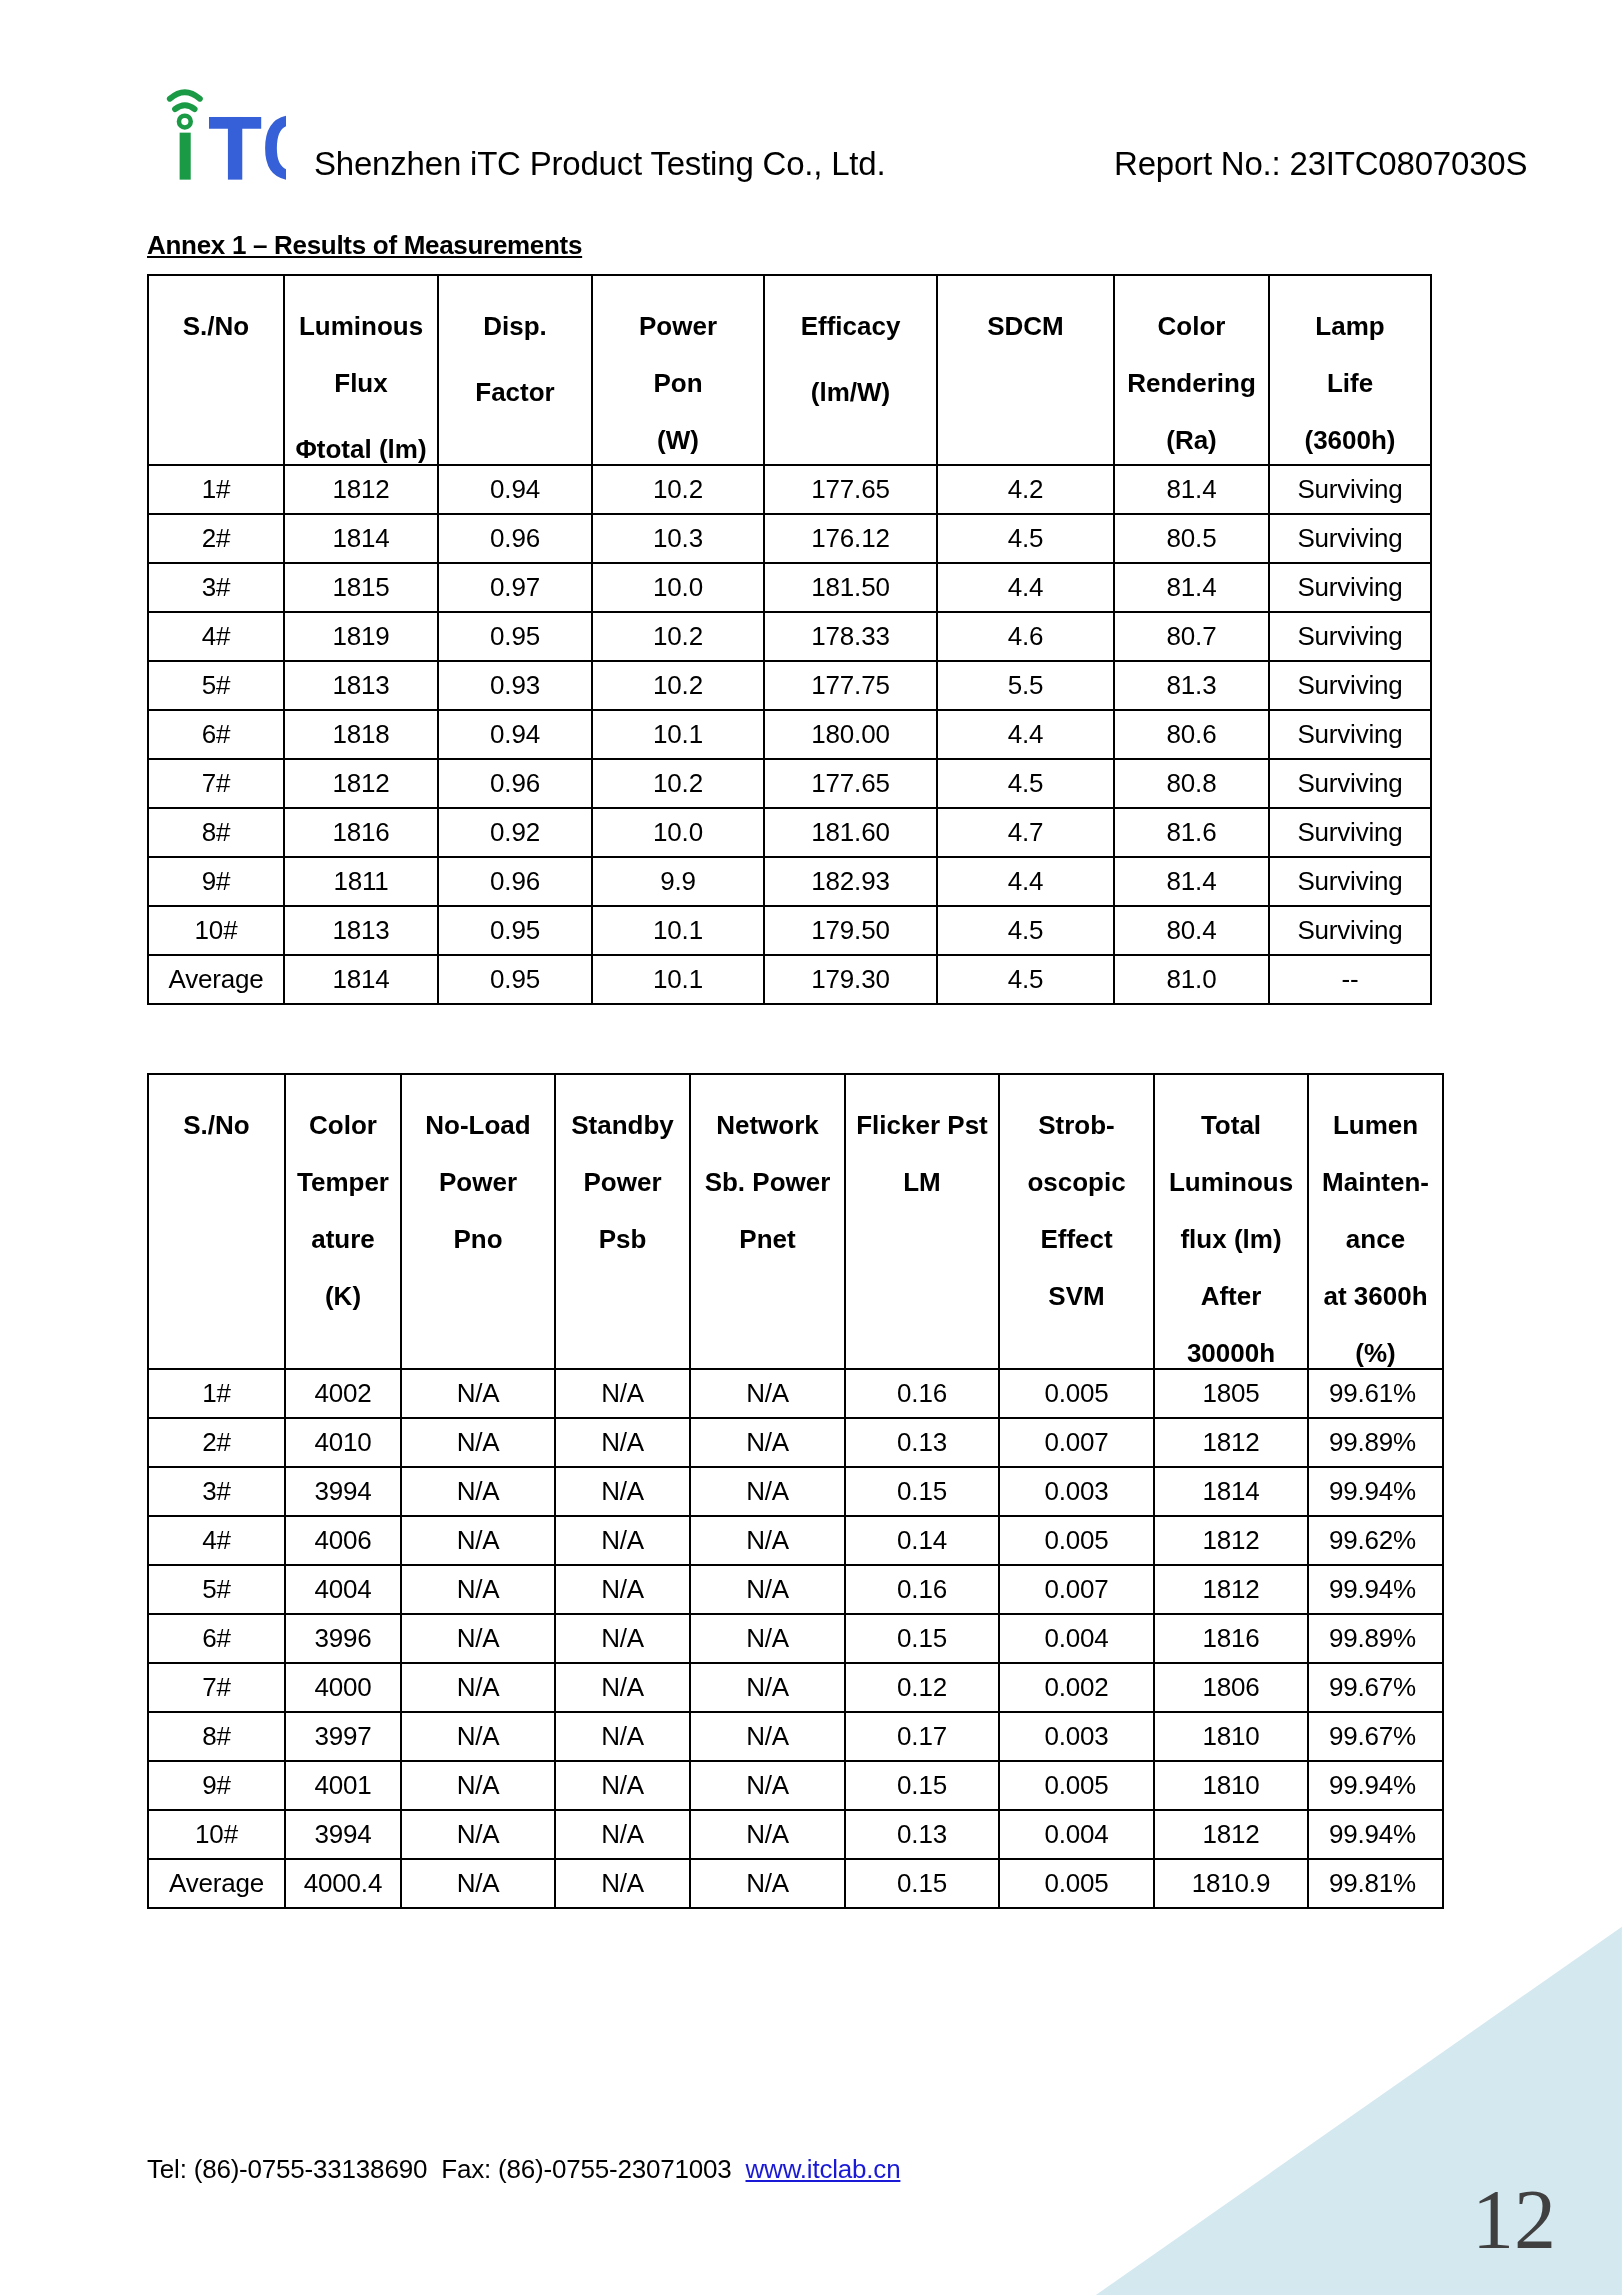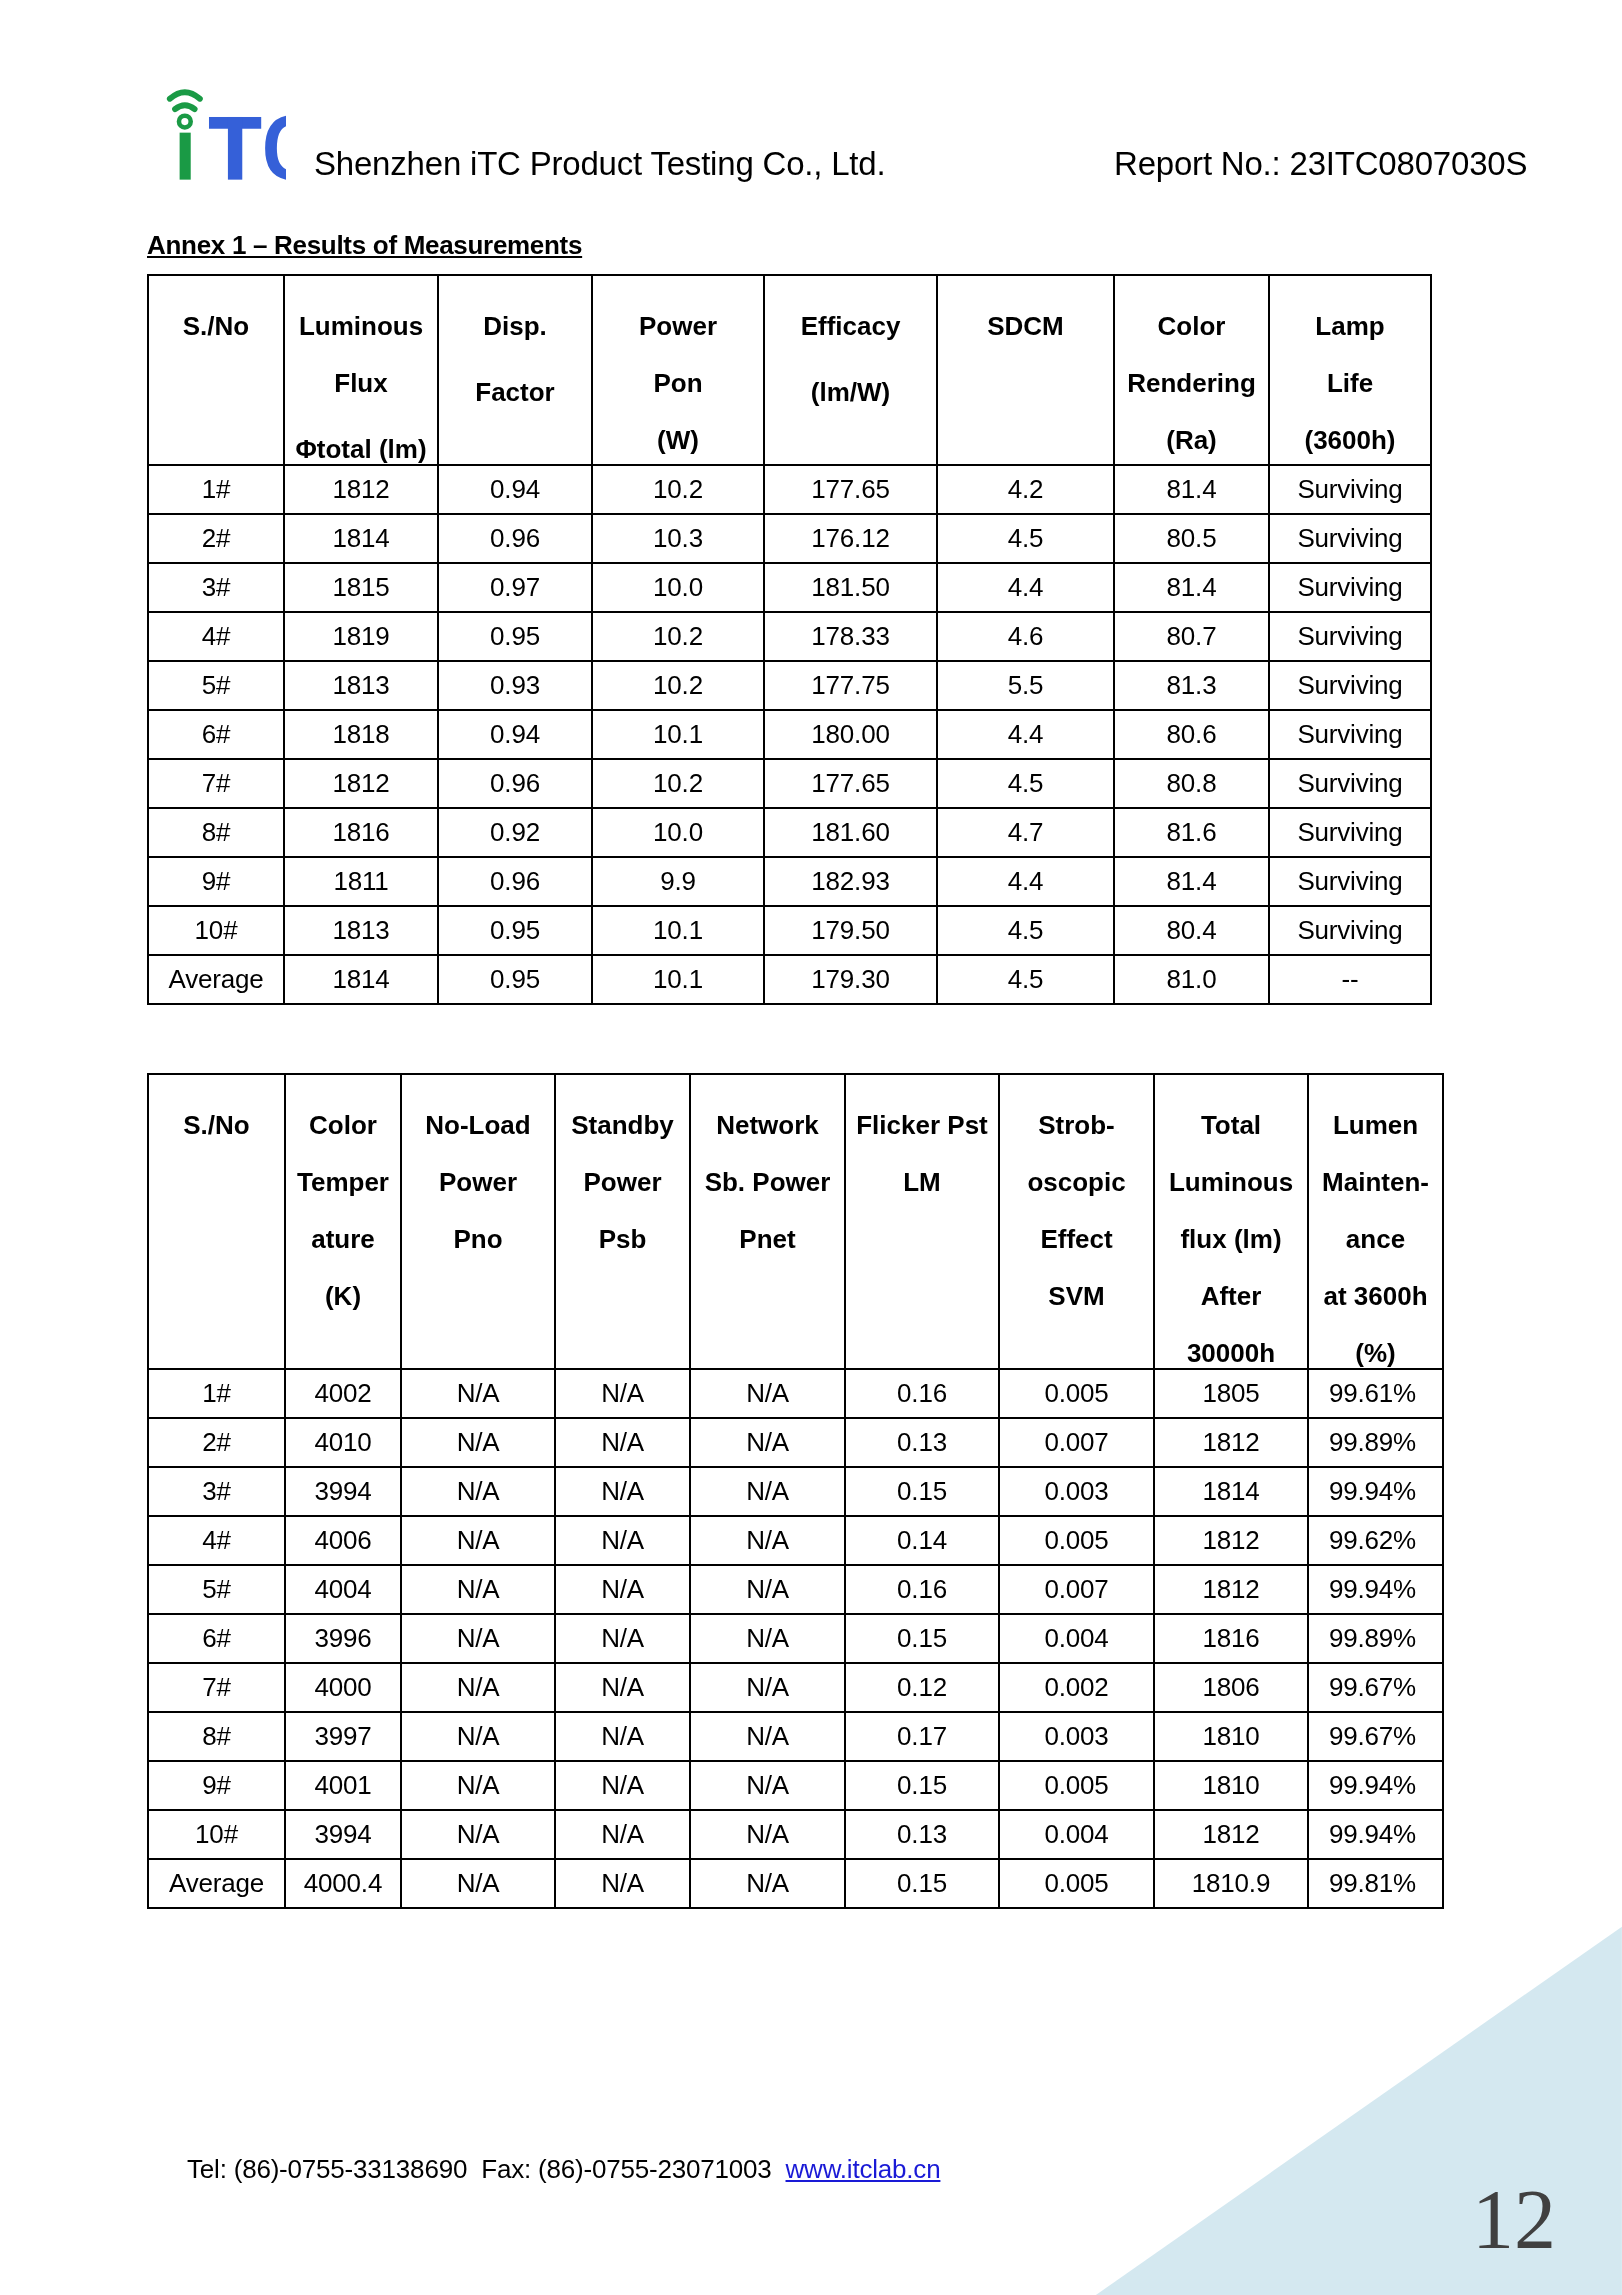--- a/index.html
+++ b/index.html
@@ -25,21 +25,21 @@
   }
   table.grid td { height: 47px; vertical-align: middle; letter-spacing: -0.2px; }
   #t1 { left: 147px; top: 274px; width: 1283px; }
   #t1 thead th { height: 137px; }
   #t2 { left: 147px; top: 1073px; width: 1296px; }
   #t2 thead th { height: 194px; }
   #t2 td.right { text-align: right; padding-right: 26px; border-radius: 18px; }
   .hdr-line { display: block; margin-top: 27px; }
   .gap { display: block; height: 9.2px; }
 
-  .footer { position: absolute; left: 147px; top: 2154px; font-size: 26px; letter-spacing: -0.2px; white-space: pre; margin-left: 40px; }
+  .footer { position: absolute; left: 147px; top: 2154px; font-size: 26px; letter-spacing: -0.2px; white-space: pre; }
   .footer a { color: #1a1ad6; text-decoration: underline; }
   .corner { position: absolute; left: 0; top: 0; width: 1622px; height: 2295px; pointer-events: none; }
   .page-num {
     position: absolute; left: 1472px; top: 2171px; font-size: 84px;
     font-family: "Liberation Serif", serif; color: #404040;
   }
 </style>
 </head>
 <body>
 

